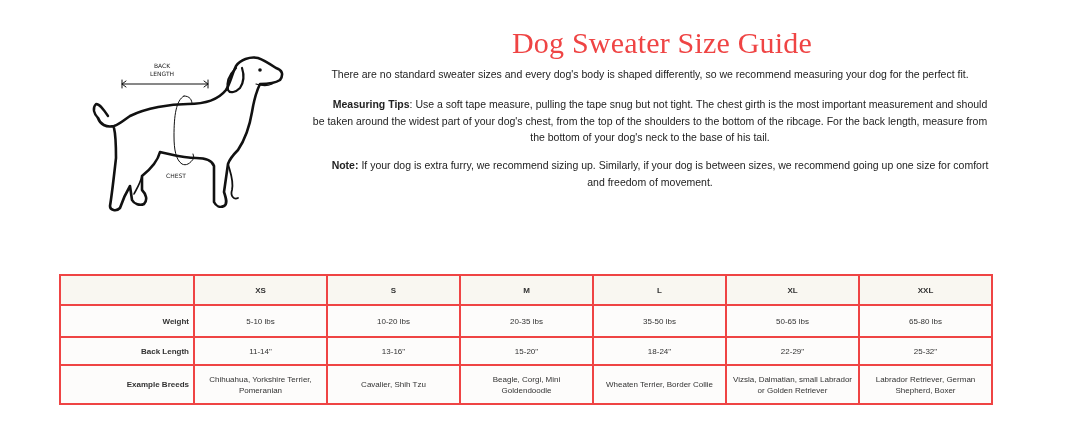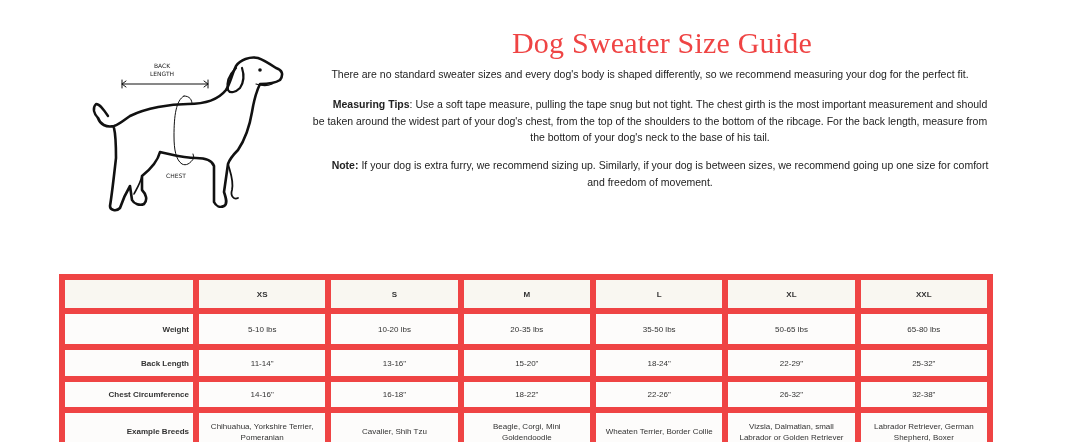--- a/index.html
+++ b/index.html
@@ -35,21 +35,21 @@
   }
   .tips b, .note b { font-weight: bold; padding-left: 20px; }
 
   table.size-table {
     position: absolute; left: 59px; top: 274px;
     width: 934px; border-collapse: collapse;
     font-size: 8px; color: #333;
     table-layout: fixed;
   }
   table.size-table td, table.size-table th {
-    border: 6px solid #ef4444;
+    border: 2px solid #ef4444;
     text-align: center; vertical-align: middle;
     padding: 0 6px; line-height: 11px;
   }
   table.size-table thead th {
     background: #f9f7f1; height: 28px; font-weight: bold; color: #333;
   }
   table.size-table tbody td { background: #fdfcfb; }
   table.size-table tbody th {
     background: #fdfcfb; text-align: right; font-weight: bold; padding-right: 4px; color: #333;
   }
@@ -133,29 +133,20 @@
     </tr>
     <tr class="r-back">
       <th>Back Length</th>
       <td>11-14"</td>
       <td>13-16"</td>
       <td>15-20"</td>
       <td>18-24"</td>
       <td>22-29"</td>
       <td>25-32"</td>
     </tr>
-    <tr class="r-chest">
-      <th>Chest Circumference</th>
-      <td>14-16"</td>
-      <td>16-18"</td>
-      <td>18-22"</td>
-      <td>22-26"</td>
-      <td>26-32"</td>
-      <td>32-38"</td>
-    </tr>
     <tr class="r-breeds">
       <th>Example Breeds</th>
       <td>Chihuahua, Yorkshire Terrier, Pomeranian</td>
       <td>Cavalier, Shih Tzu</td>
       <td>Beagle, Corgi, Mini Goldendoodle</td>
       <td>Wheaten Terrier, Border Collie</td>
       <td>Vizsla, Dalmatian, small Labrador or Golden Retriever</td>
       <td>Labrador Retriever, German Shepherd, Boxer</td>
     </tr>
   </tbody>

